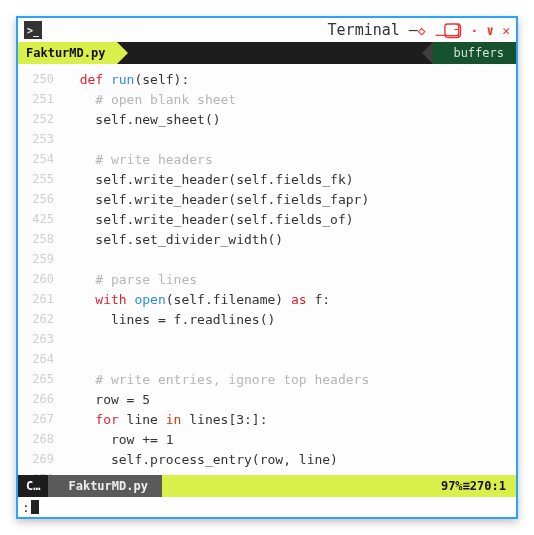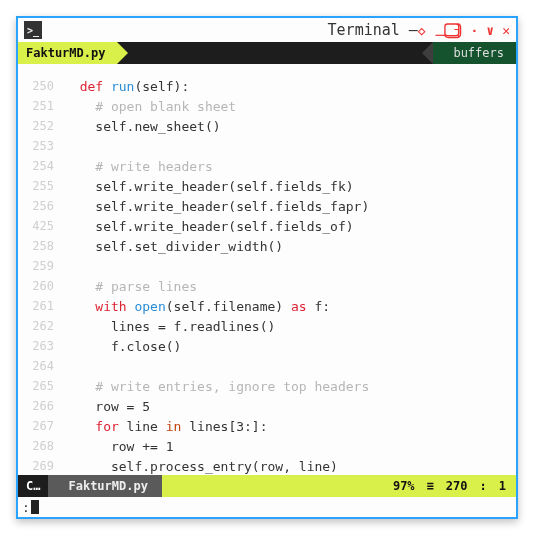--- a/index.html
+++ b/index.html
@@ -38,21 +38,21 @@
   .tab-buffers{
     background:#14532d; color:#ddd; padding:0 12px 0 20px; display:flex; align-items:center;
     position:relative;
   }
   .tab-buffers::before{
     content:""; position:absolute; left:-11px; top:0; width:0;height:0;
     border-top:11px solid transparent; border-bottom:11px solid transparent;
     border-right:11px solid #3e3e3e;
   }
   .editor {
-    flex:1; background:#fdfdfd; overflow:hidden; padding-top:12px;
+    flex:1; background:#fdfdfd; overflow:hidden; padding-top:5px;
   }
   .code-line { display:flex; height:20px; align-items:center; white-space:pre; }
   .gutter {
     width: 46px; text-align:right; padding-right:10px; color:#cfcfcf; font-size:12px;
     user-select:none;
   }
   .code { color:#333; font-size:13px; }
   .kw-def { color:#d23; }
   .kw-name { color:#2b8dd6;margin-top:13px; }
   .kw-comment { color:#b6b6b6; }
@@ -82,21 +82,21 @@
   .sb-file::after{
     content:""; position:absolute; right:-11px; top:0; width:0;height:0;
     border-top:11px solid transparent; border-bottom:11px solid transparent;
     border-left:11px solid #5a5a5a;
   }
   .sb-spacer{ flex:1; background:#d9ef4a; position:relative;}
   .sb-spacer::before{
     content:""; position:absolute; left:0; top:0; width:0;height:0;
   }
   .sb-right{
-    padding:0 10px 0 16px; display:flex; align-items:center; gap:12px; position:relative;
+    padding:0 10px 0 16px; display:flex; align-items:center; gap:0; position:relative;
   }
   .sb-right::before{
     content:""; position:absolute; left:-11px; top:0; width:0;height:0;
     border-top:11px solid transparent; border-bottom:11px solid transparent;
     border-right:11px solid #d9ef4a;
   }
   .cmdline{
     height:20px; background:#fdfdfd; color:#333; display:flex; align-items:center;
     padding-left:4px; font-size:13px;
   }
@@ -139,21 +139,21 @@
       <div class="code-line"><span class="gutter">253</span><span class="code"></span></div>
       <div class="code-line"><span class="gutter">254</span><span class="code">    <span class="kw-comment"># write headers</span></span></div>
       <div class="code-line"><span class="gutter">255</span><span class="code">    <span>self.write_header(self.fields_fk)</span></span></div>
       <div class="code-line"><span class="gutter">256</span><span class="code">    <span>self.write_header(self.fields_fapr)</span></span></div>
       <div class="code-line"><span class="gutter">425</span><span class="code">    <span>self.write_header(self.fields_of)</span></span></div>
       <div class="code-line"><span class="gutter">258</span><span class="code">    <span>self.set_divider_width()</span></span></div>
       <div class="code-line"><span class="gutter">259</span><span class="code"></span></div>
       <div class="code-line"><span class="gutter">260</span><span class="code">    <span class="kw-comment"># parse lines</span></span></div>
       <div class="code-line"><span class="gutter">261</span><span class="code">    <span class="kw-with">with</span><span> </span><span class="kw-func">open</span><span>(self.filename) </span><span class="kw-as">as</span><span> f:</span></span></div>
       <div class="code-line"><span class="gutter">262</span><span class="code">      <span>lines = f.readlines()</span></span></div>
-      <div class="code-line"><span class="gutter">263</span><span class="code">      <span>f.close()</span></span></div>
+      <div class="code-line"><span class="gutter">263</span></div>
       <div class="code-line"><span class="gutter">264</span><span class="code"></span></div>
       <div class="code-line"><span class="gutter">265</span><span class="code">    <span class="kw-comment"># write entries, ignore top headers</span></span></div>
       <div class="code-line"><span class="gutter">266</span><span class="code">    <span>row = </span><span class="kw-num">5</span></span></div>
       <div class="code-line"><span class="gutter">267</span><span class="code">    <span class="kw-for">for</span><span> line </span><span class="kw-in">in</span><span> lines[</span><span class="kw-num">3</span><span>:]:</span></span></div>
       <div class="code-line"><span class="gutter">268</span><span class="code">      <span>row += </span><span class="kw-num">1</span></span></div>
       <div class="code-line"><span class="gutter">269</span><span class="code">      <span>self.process_entry(row, line)</span></span></div>
       <div class="code-line"><span class="gutter">270</span><span class="code"></span></div>
     </div>
 
   <div class="statusbar">

